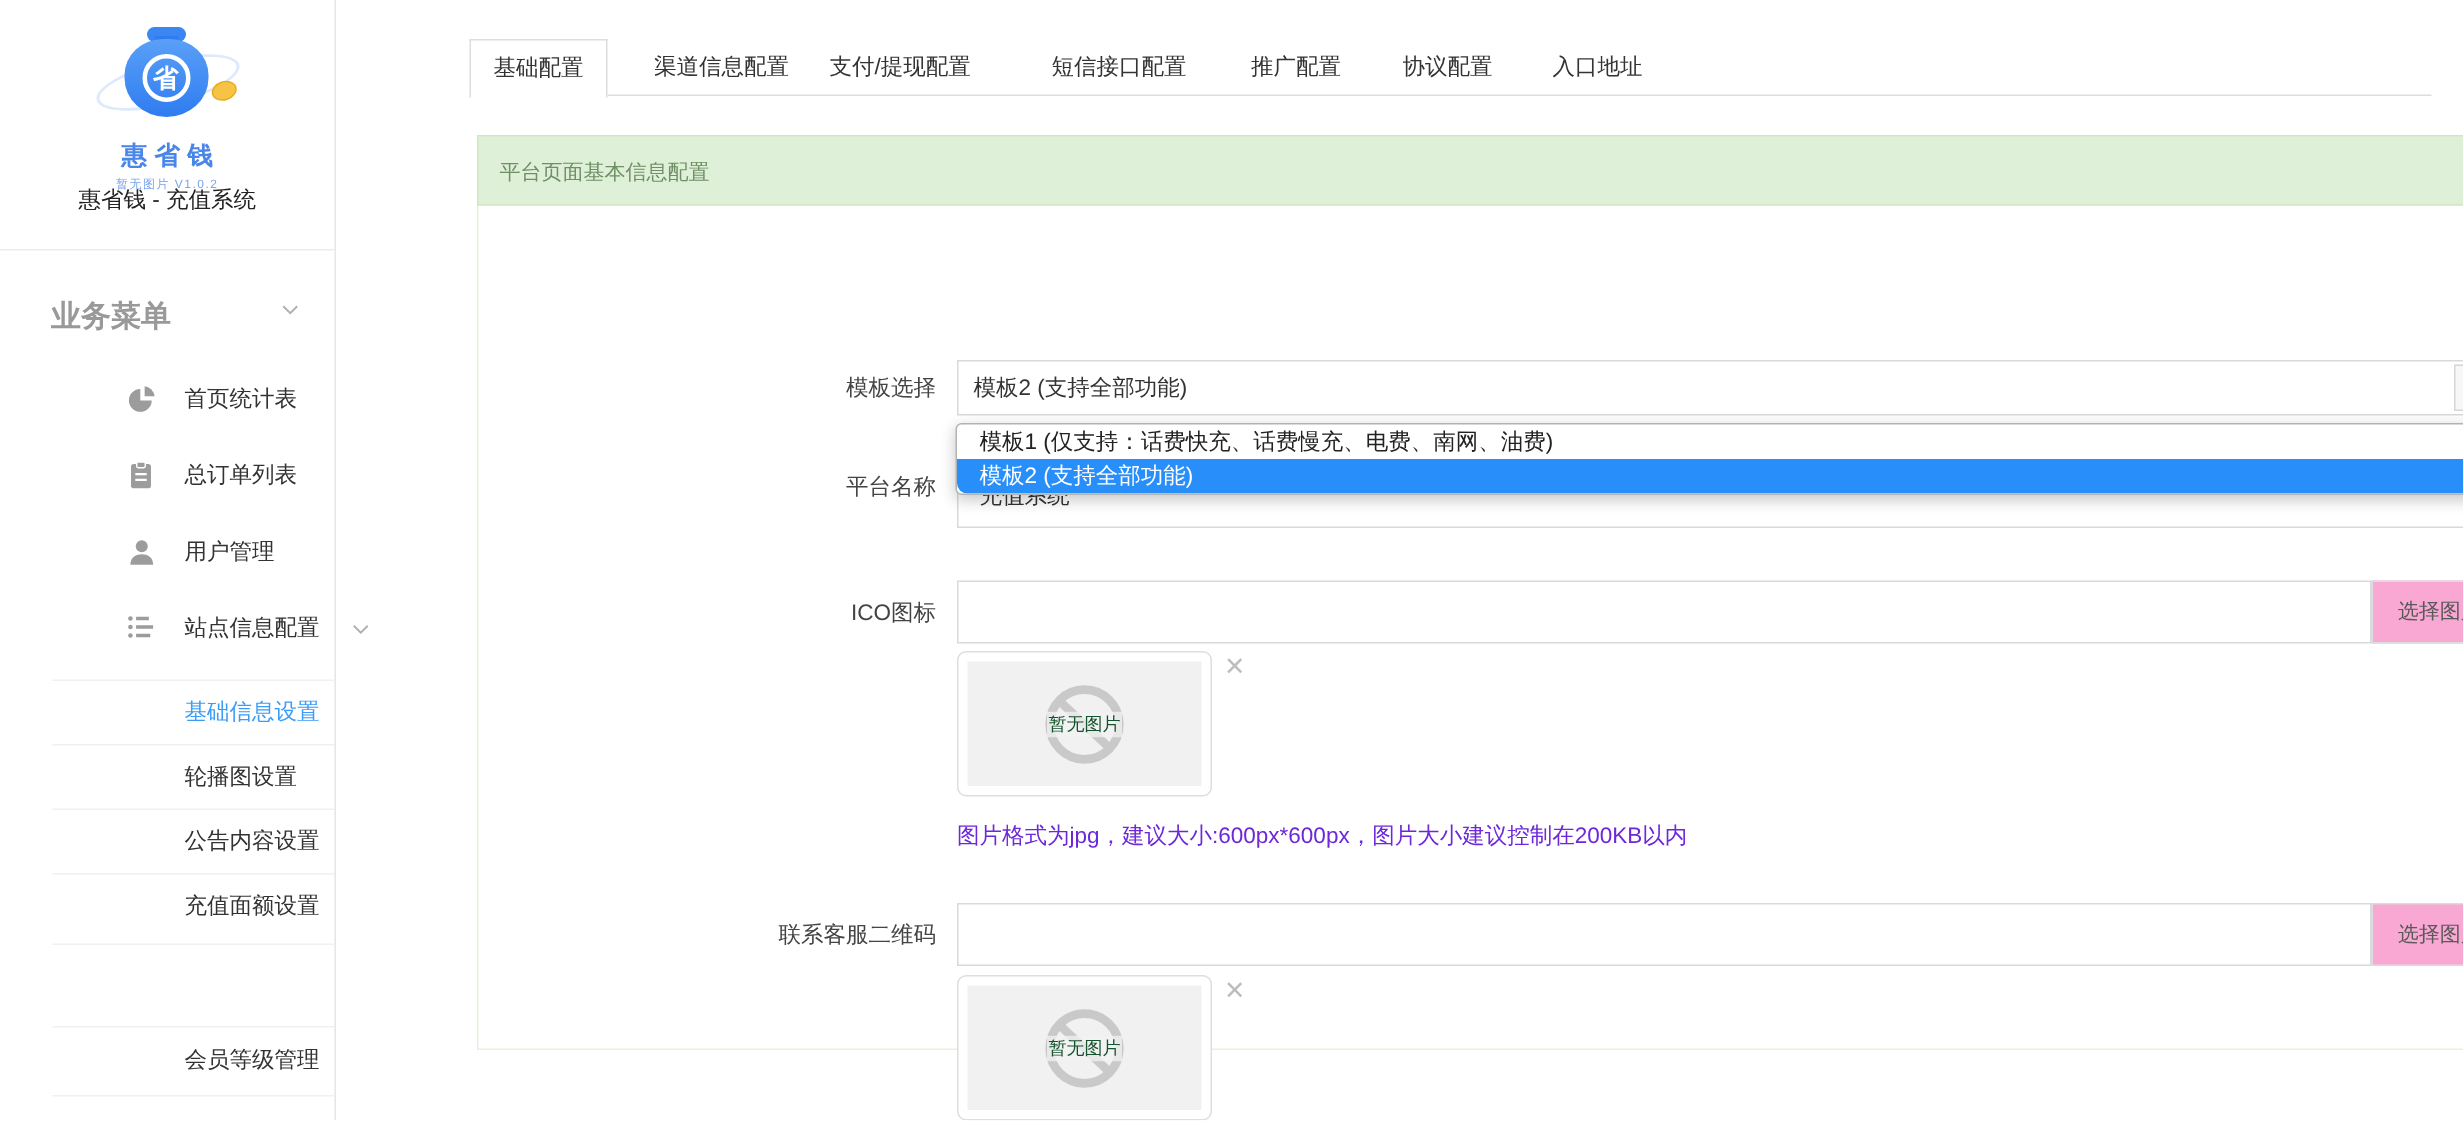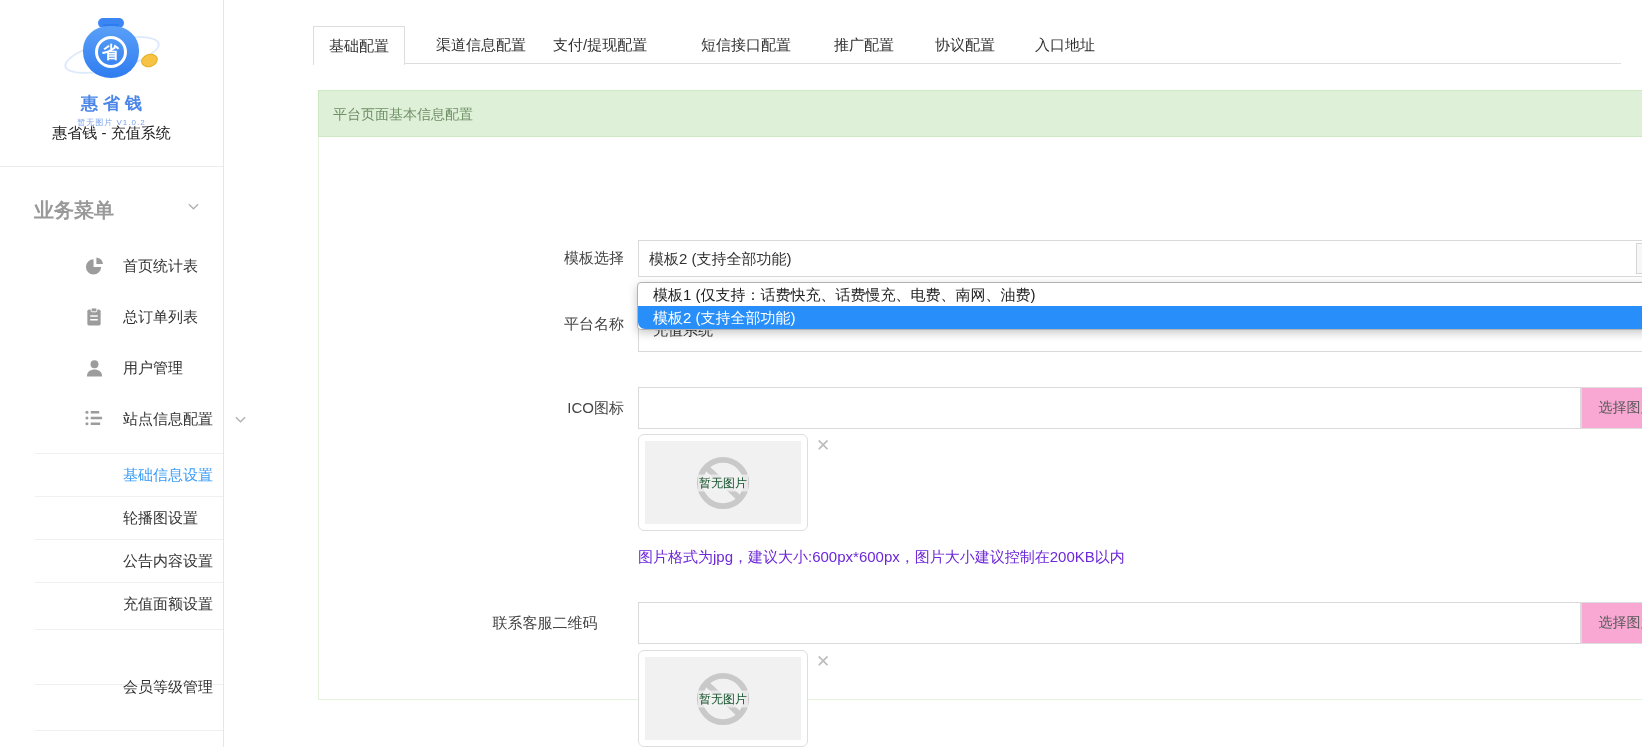--- a/index.html
+++ b/index.html
@@ -165,21 +165,21 @@
       <span class="m-label sub-label">公告内容设置</span>
     </div>
     <div class="sub-line" style="top:582px;"></div>
     <div class="m-item" style="top:582px;">
       <span class="m-label sub-label">充值面额设置</span>
     </div>
     <div class="sub-line" style="top:629px;"></div>
 
 
     <div class="sub-line" style="top:684px;"></div>
-    <div class="m-item" style="top:665px;padding-left:44px;">
+    <div class="m-item" style="top:685px;padding-left:44px;">
       <span class="m-label sub-label">会员等级管理</span>
     </div>
     <div class="sub-line" style="top:730px;"></div>
   </div>
 
   <div class="main">
 
     <div class="tabbar">
       <div class="tabbar-line"></div>
       <div class="tab tab-active" style="left:0;"><span>基础配置</span></div>
@@ -217,21 +217,21 @@
           <svg class="noimg-svg" width="58" height="58" viewBox="0 0 60 60">
             <circle cx="30" cy="30" r="24" fill="none" stroke="#c9c9c9" stroke-width="6"></circle>
             <line x1="13" y1="14" x2="47" y2="46" stroke="#c9c9c9" stroke-width="6"></line>
           </svg>
           <span class="noimg-txt">暂无图片</span>
         </div>
       </div>
       <span class="close-x" style="left:497px;top:345px;">✕</span>
       <div class="hint" style="top:458px;">图片格式为jpg，建议大小:600px*600px，图片大小建议控制在200KB以内</div>
 
-      <div class="f-label" style="left:136px;top:524px;text-align:center;">联系客服二维码</div>
+      <div class="f-label" style="left:125px;top:524px;">联系客服二维码</div>
       <input class="txt-input" style="left: 319px; top: 512px; width: 943px; height: 42px;" value="">
       <button class="pick-btn" style="left:1262px;top:512px;width:91px;height:42px;">选择图片</button>
 
       <div class="img-box" style="left:319px;top:560px;">
         <div class="img-box-inner">
           <svg class="noimg-svg" width="58" height="58" viewBox="0 0 60 60">
             <circle cx="30" cy="30" r="24" fill="none" stroke="#c9c9c9" stroke-width="6"></circle>
             <line x1="13" y1="14" x2="47" y2="46" stroke="#c9c9c9" stroke-width="6"></line>
           </svg>
           <span class="noimg-txt">暂无图片</span>

